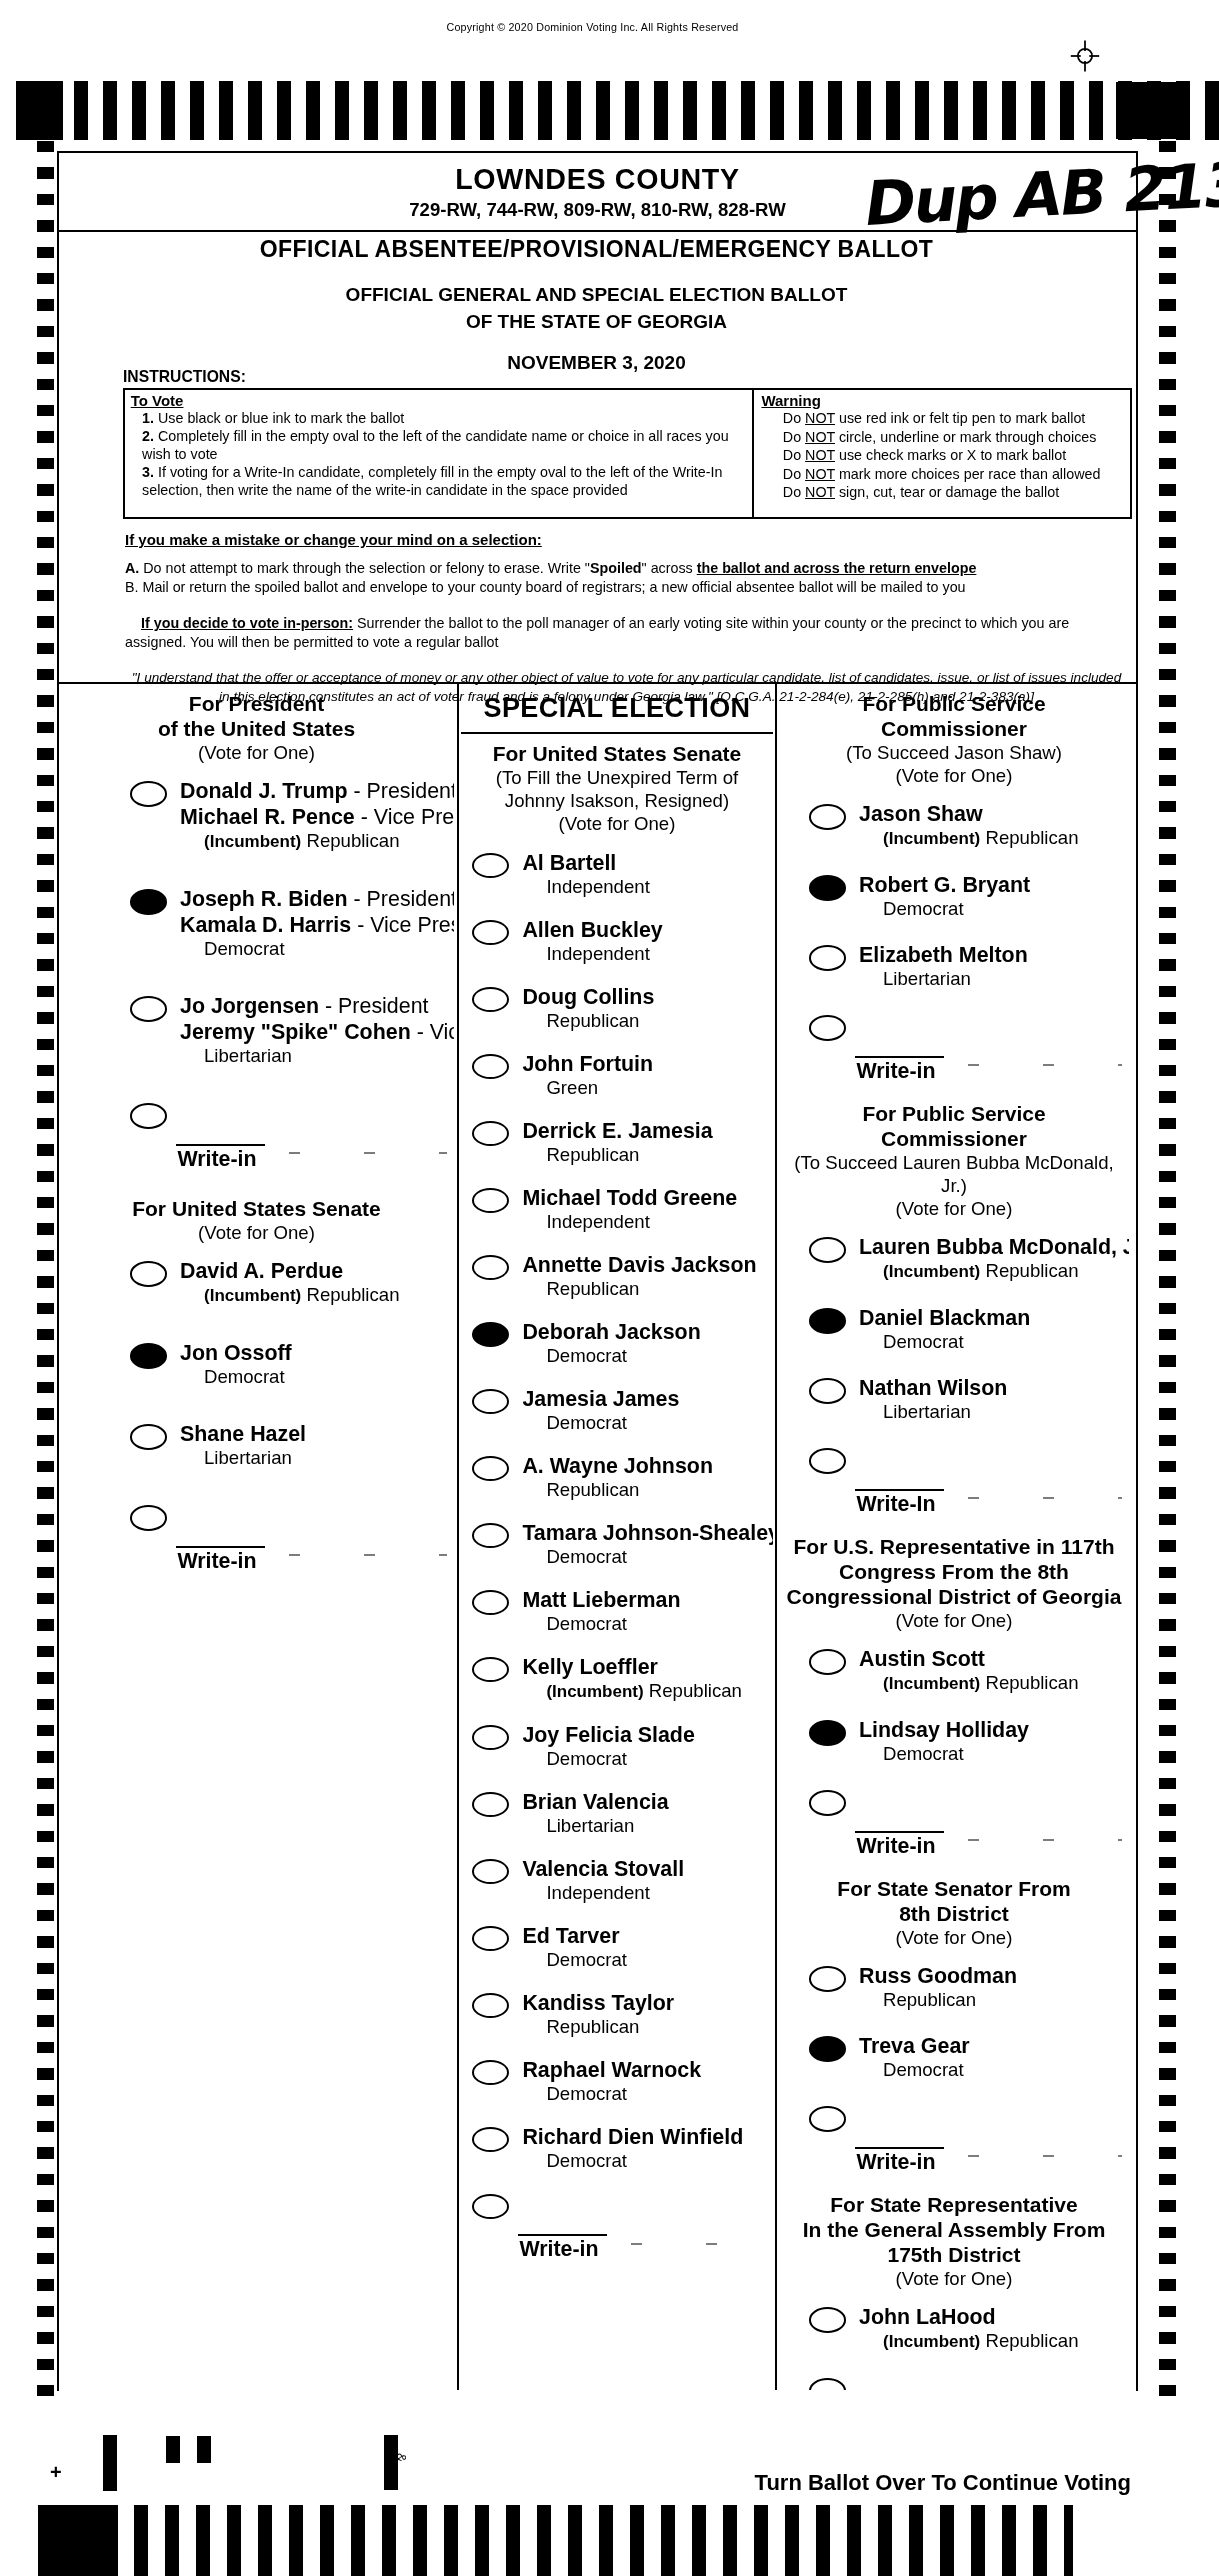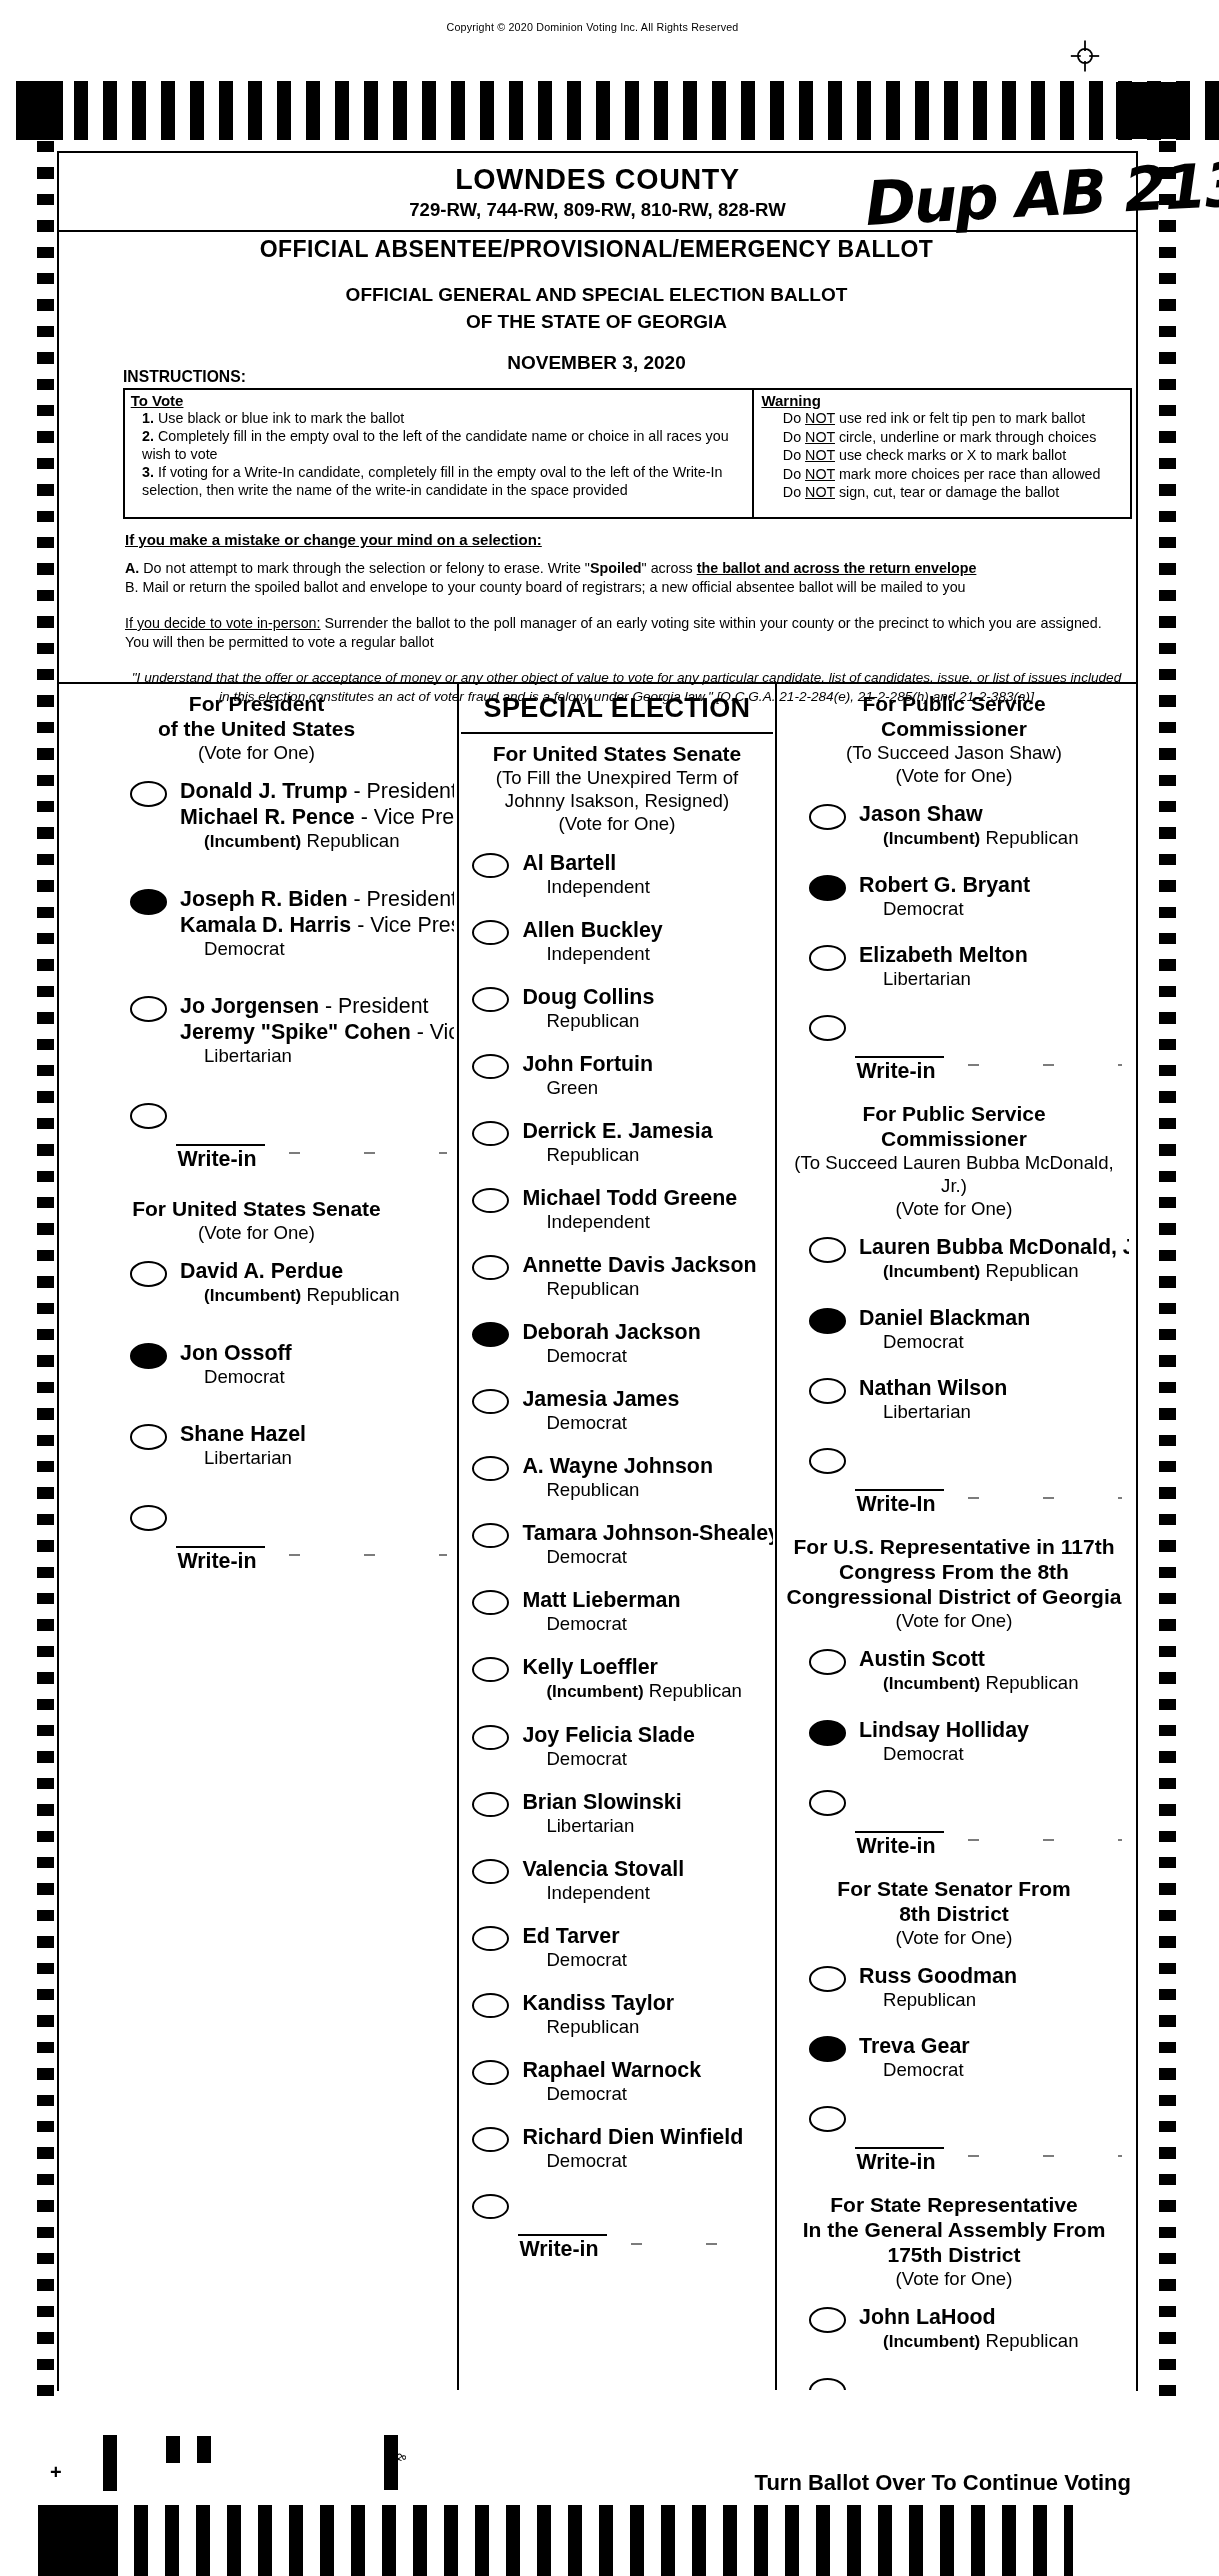--- a/index.html
+++ b/index.html
@@ -44,21 +44,21 @@
   .warn-item{font-size:14.3px;line-height:18.6px;margin-left:21.4px;}
   .warn-item u{text-decoration:underline;}
   
   .mistake{left:125px;top:530px;width:1003px;font-size:14.3px;line-height:19px;}
   .m-head{font-size:15px;font-weight:bold;text-decoration:underline;}
   .m-par{margin-top:10px;}
   .m-par .lbl{font-weight:bold;}
   .m-par .spoiled{font-weight:bold;}
   .m-par .uline{font-weight:bold;text-decoration:underline;}
   .inperson{margin-top:17px;}
-  .inperson .ih{font-weight:normal;text-decoration:underline;}
+  .inperson .ih{font-weight:bold;text-decoration:underline;margin-left:16px;}
   .oath{margin-top:17px;text-align:center;font-style:italic;font-size:13.6px;line-height:18.6px;
     font-family:"Liberation Sans",sans-serif;}
   
   .grid-top-rule{left:57px;top:682px;width:1079px;height:2.1px;background:#000;}
   .vsep1{left:457px;top:684px;width:2.1px;height:1706px;background:#000;}
   .vsep2{left:775px;top:684px;width:2.1px;height:1706px;background:#000;}
   .col{top:684px;height:1706px;overflow:hidden;}
   .col1{left:59px;width:395px;}
   .col2{left:461px;width:312px;}
   .col3{left:779px;width:350px;}
@@ -337,21 +337,21 @@
     <div class="option">
       <span class="oval"></span>
       <div class="opt-text">
         <div class="name-line"><b>Joy Felicia Slade</b></div>
         <div class="party">Democrat</div>
       </div>
     </div>
     <div class="option">
       <span class="oval"></span>
       <div class="opt-text">
-        <div class="name-line"><b>Brian Slowinski</b></div>
+        <div class="name-line"><b>Brian Valencia</b></div>
         <div class="party">Libertarian</div>
       </div>
     </div>
     <div class="option">
       <span class="oval"></span>
       <div class="opt-text">
         <div class="name-line"><b>Valencia Stovall</b></div>
         <div class="party">Independent</div>
       </div>
     </div>

